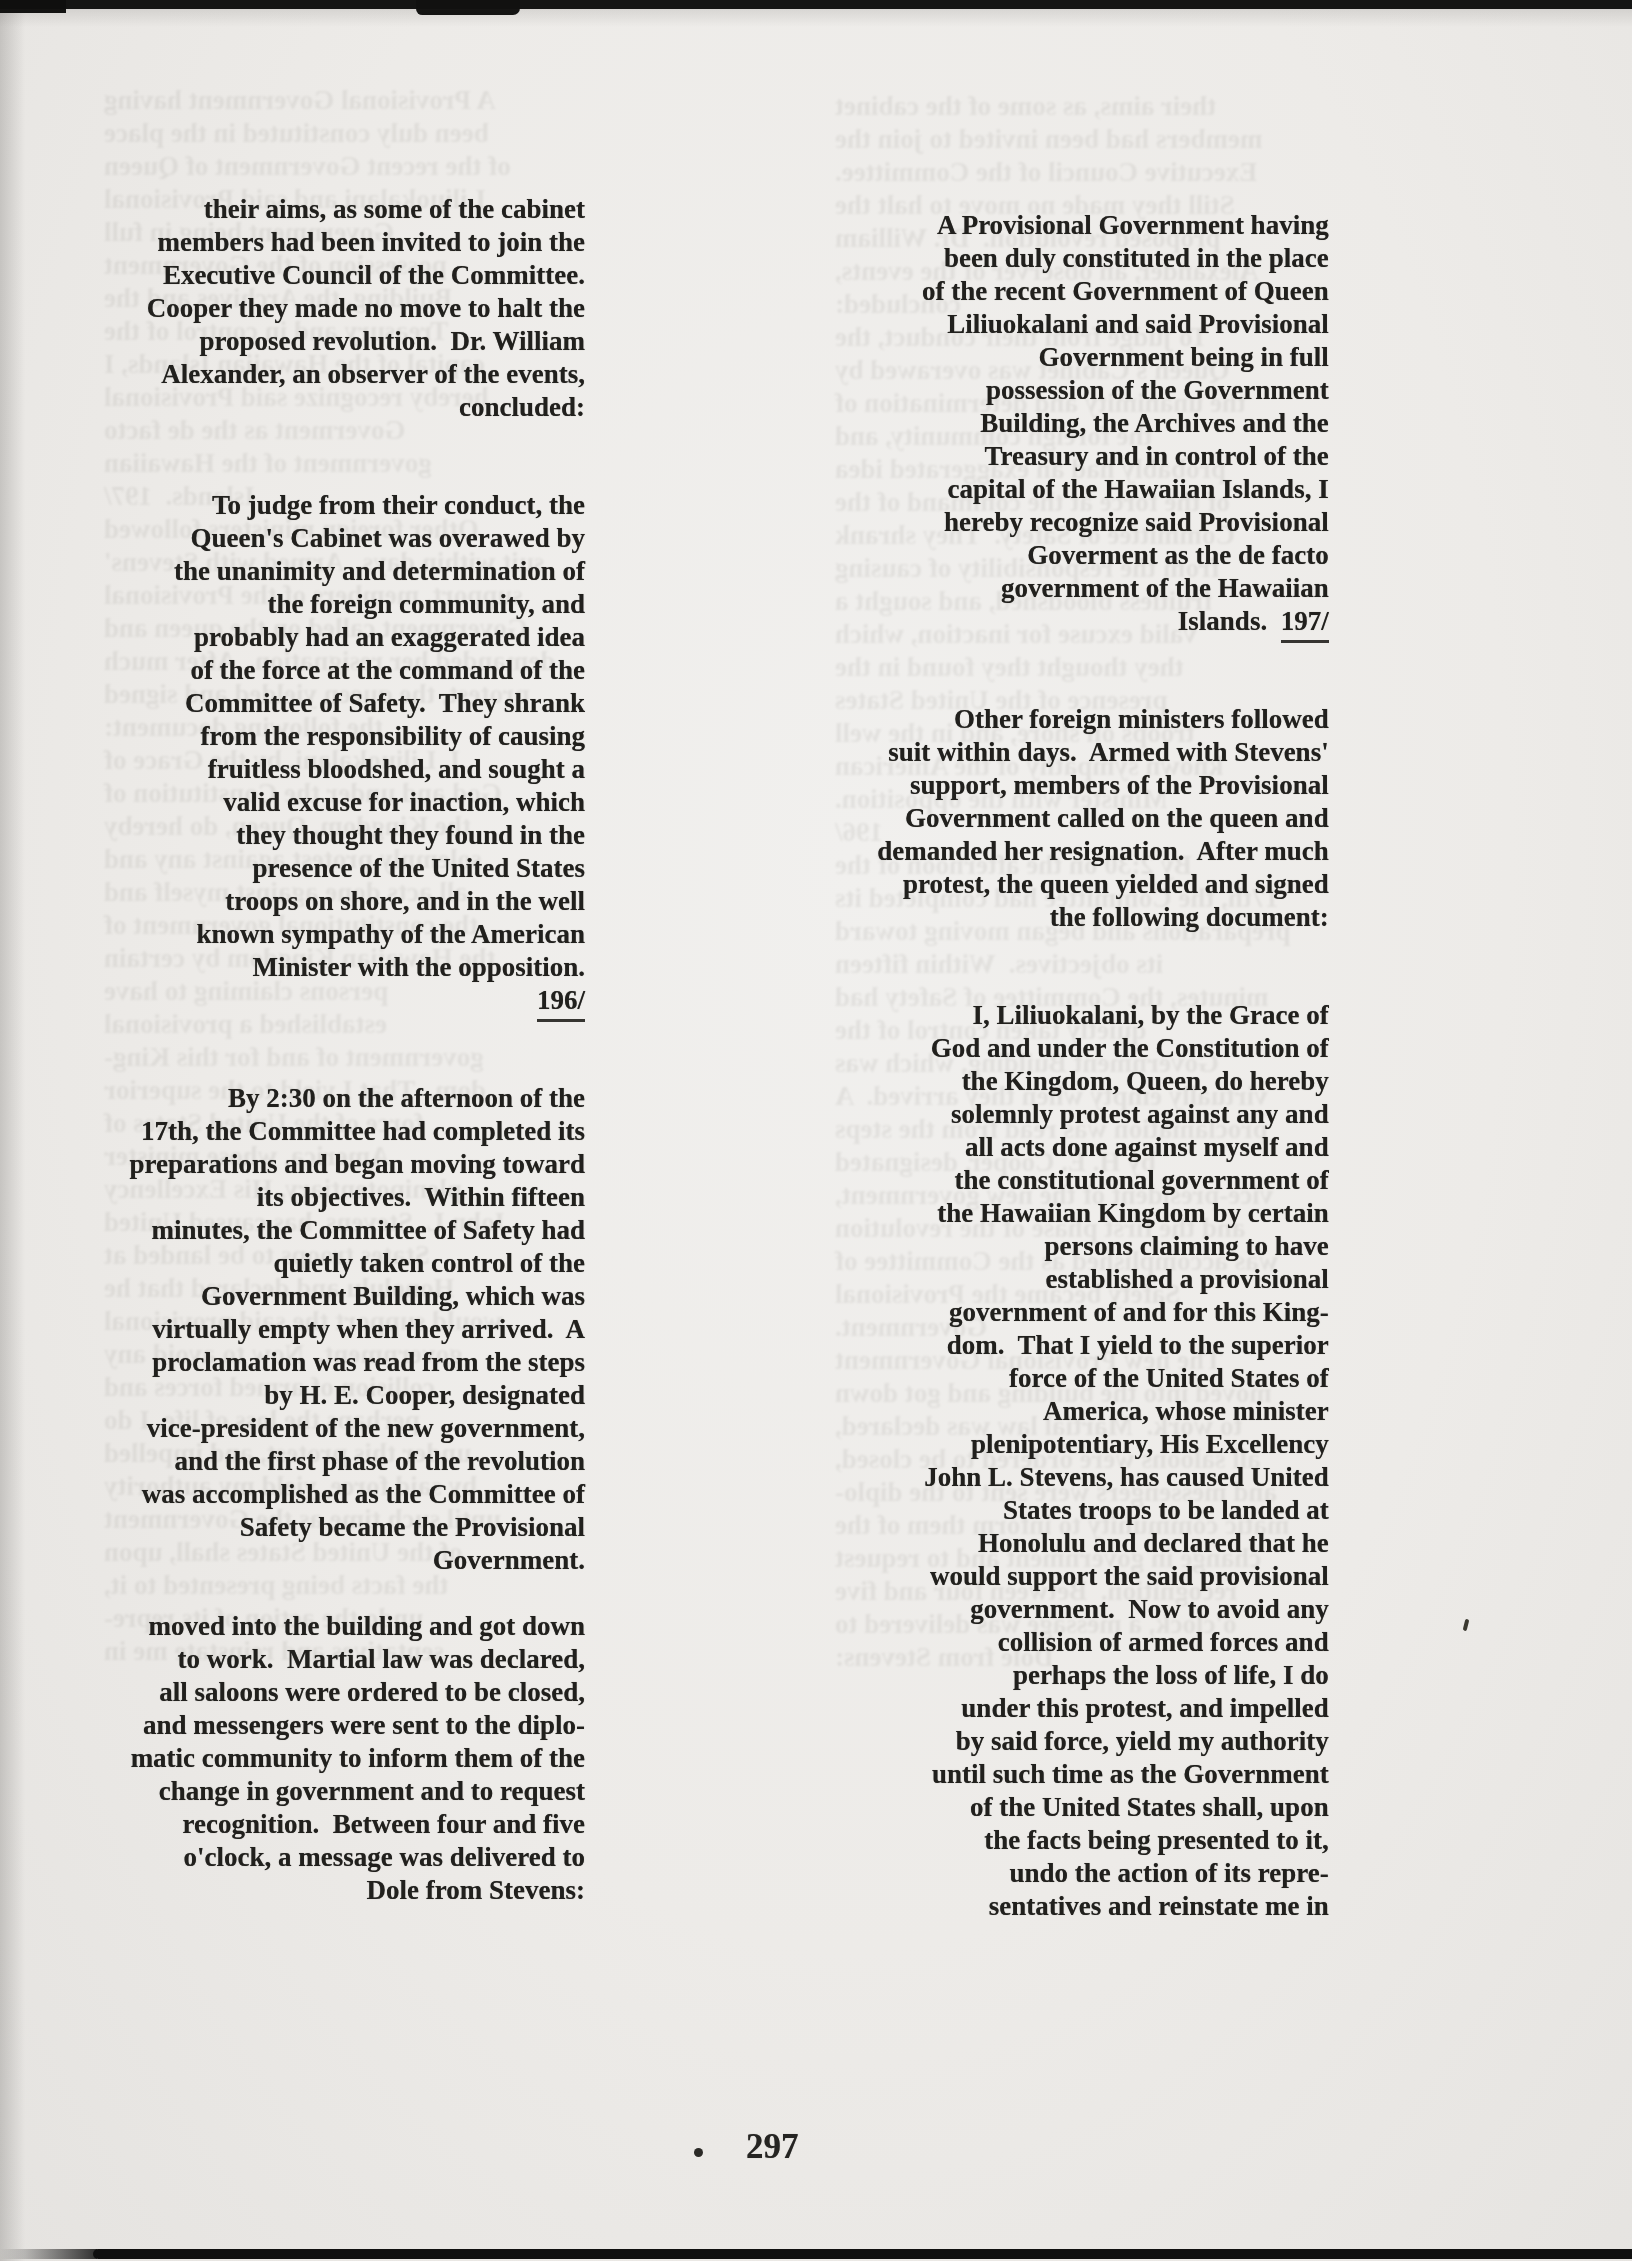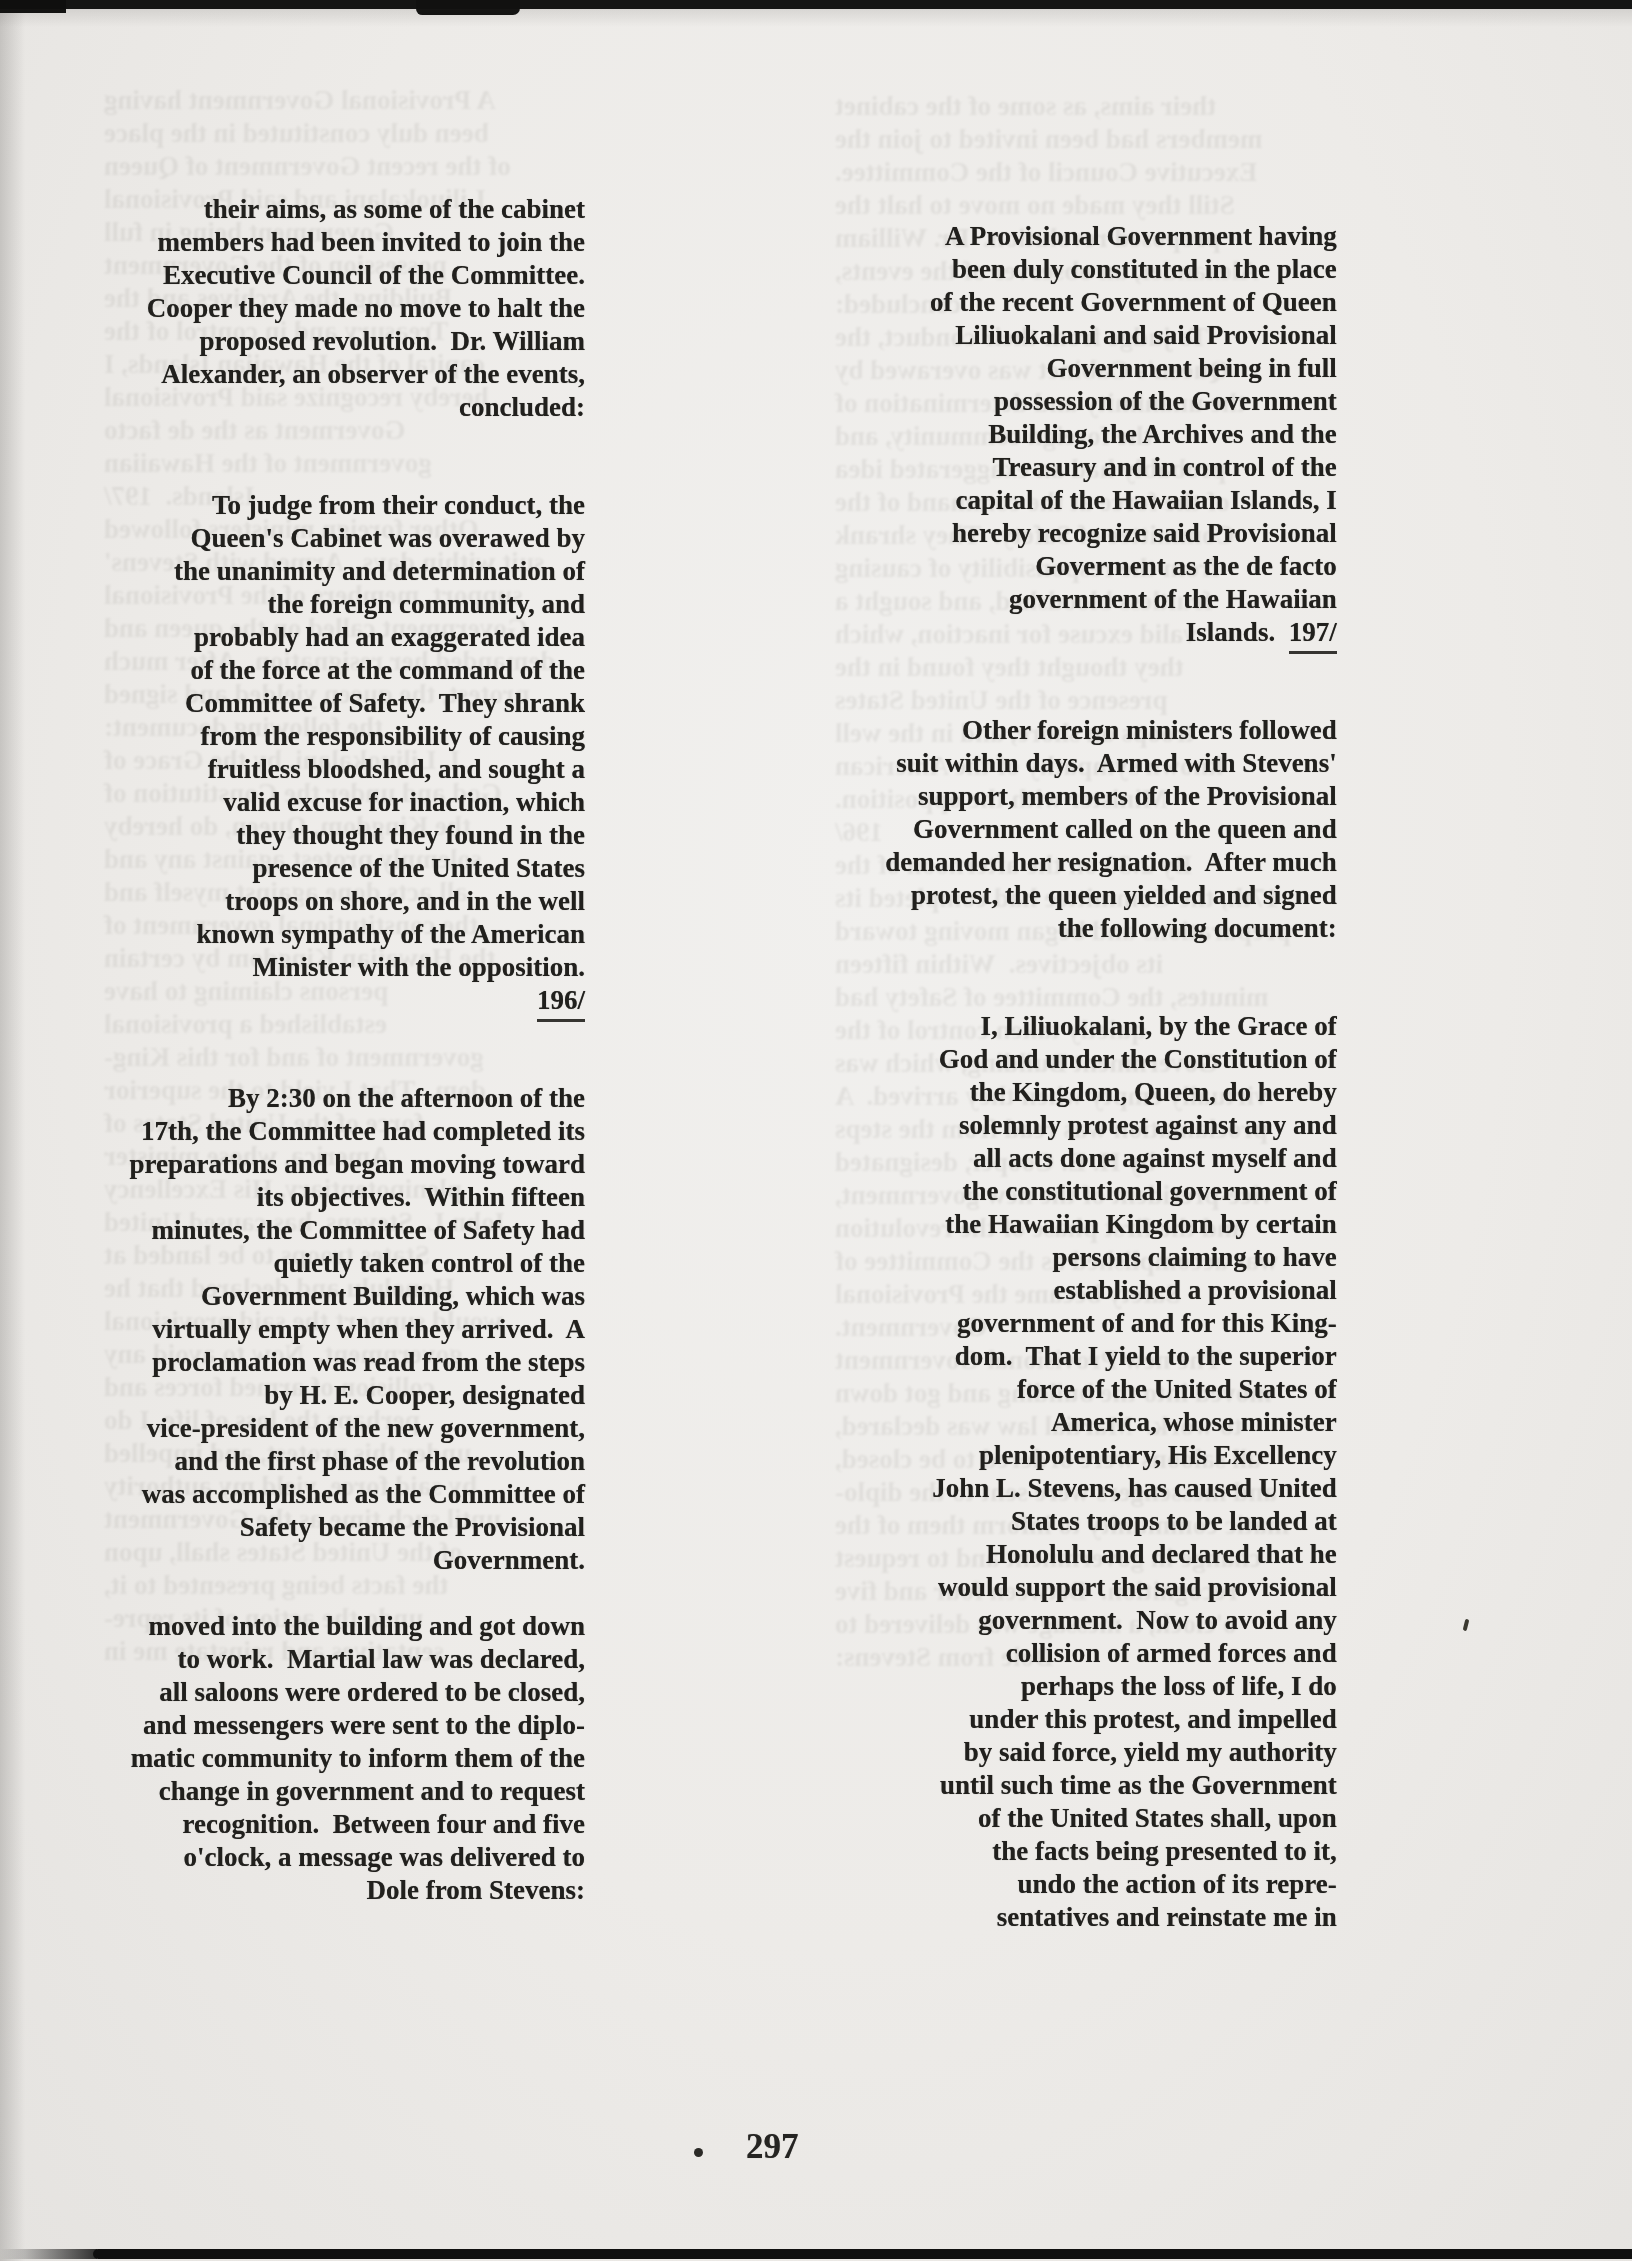--- a/index.html
+++ b/index.html
@@ -29,21 +29,21 @@
     background:linear-gradient(to right, rgba(16,16,16,0), rgba(16,16,16,.85));}
 
   .col{
     position:absolute;
     font-size:27px;font-weight:700;line-height:33px;
     color:#21201d;
     text-shadow:0 0 0.7px rgba(33,32,29,.55);
   }
   .col .line{white-space:pre;height:33px;}
   .col-left{left:96px;top:193px;}
-  .col-right{left:844px;top:220px;margin-left:8px;}
+  .col-right{left:844px;top:209px;}
   .block.quote{margin-left:78px;}
   .block + .block{margin-top:65px;}
   .block.paragraph + .block.paragraph{margin-top:33px;}
   .fnref{border-bottom:3.5px solid rgba(33,32,29,.9);padding-bottom:4px;}
 
   .ghost{
     position:absolute;
     font-size:27px;font-weight:700;line-height:33px;
     color:#6e6b64;opacity:.11;
     filter:blur(1.1px);

